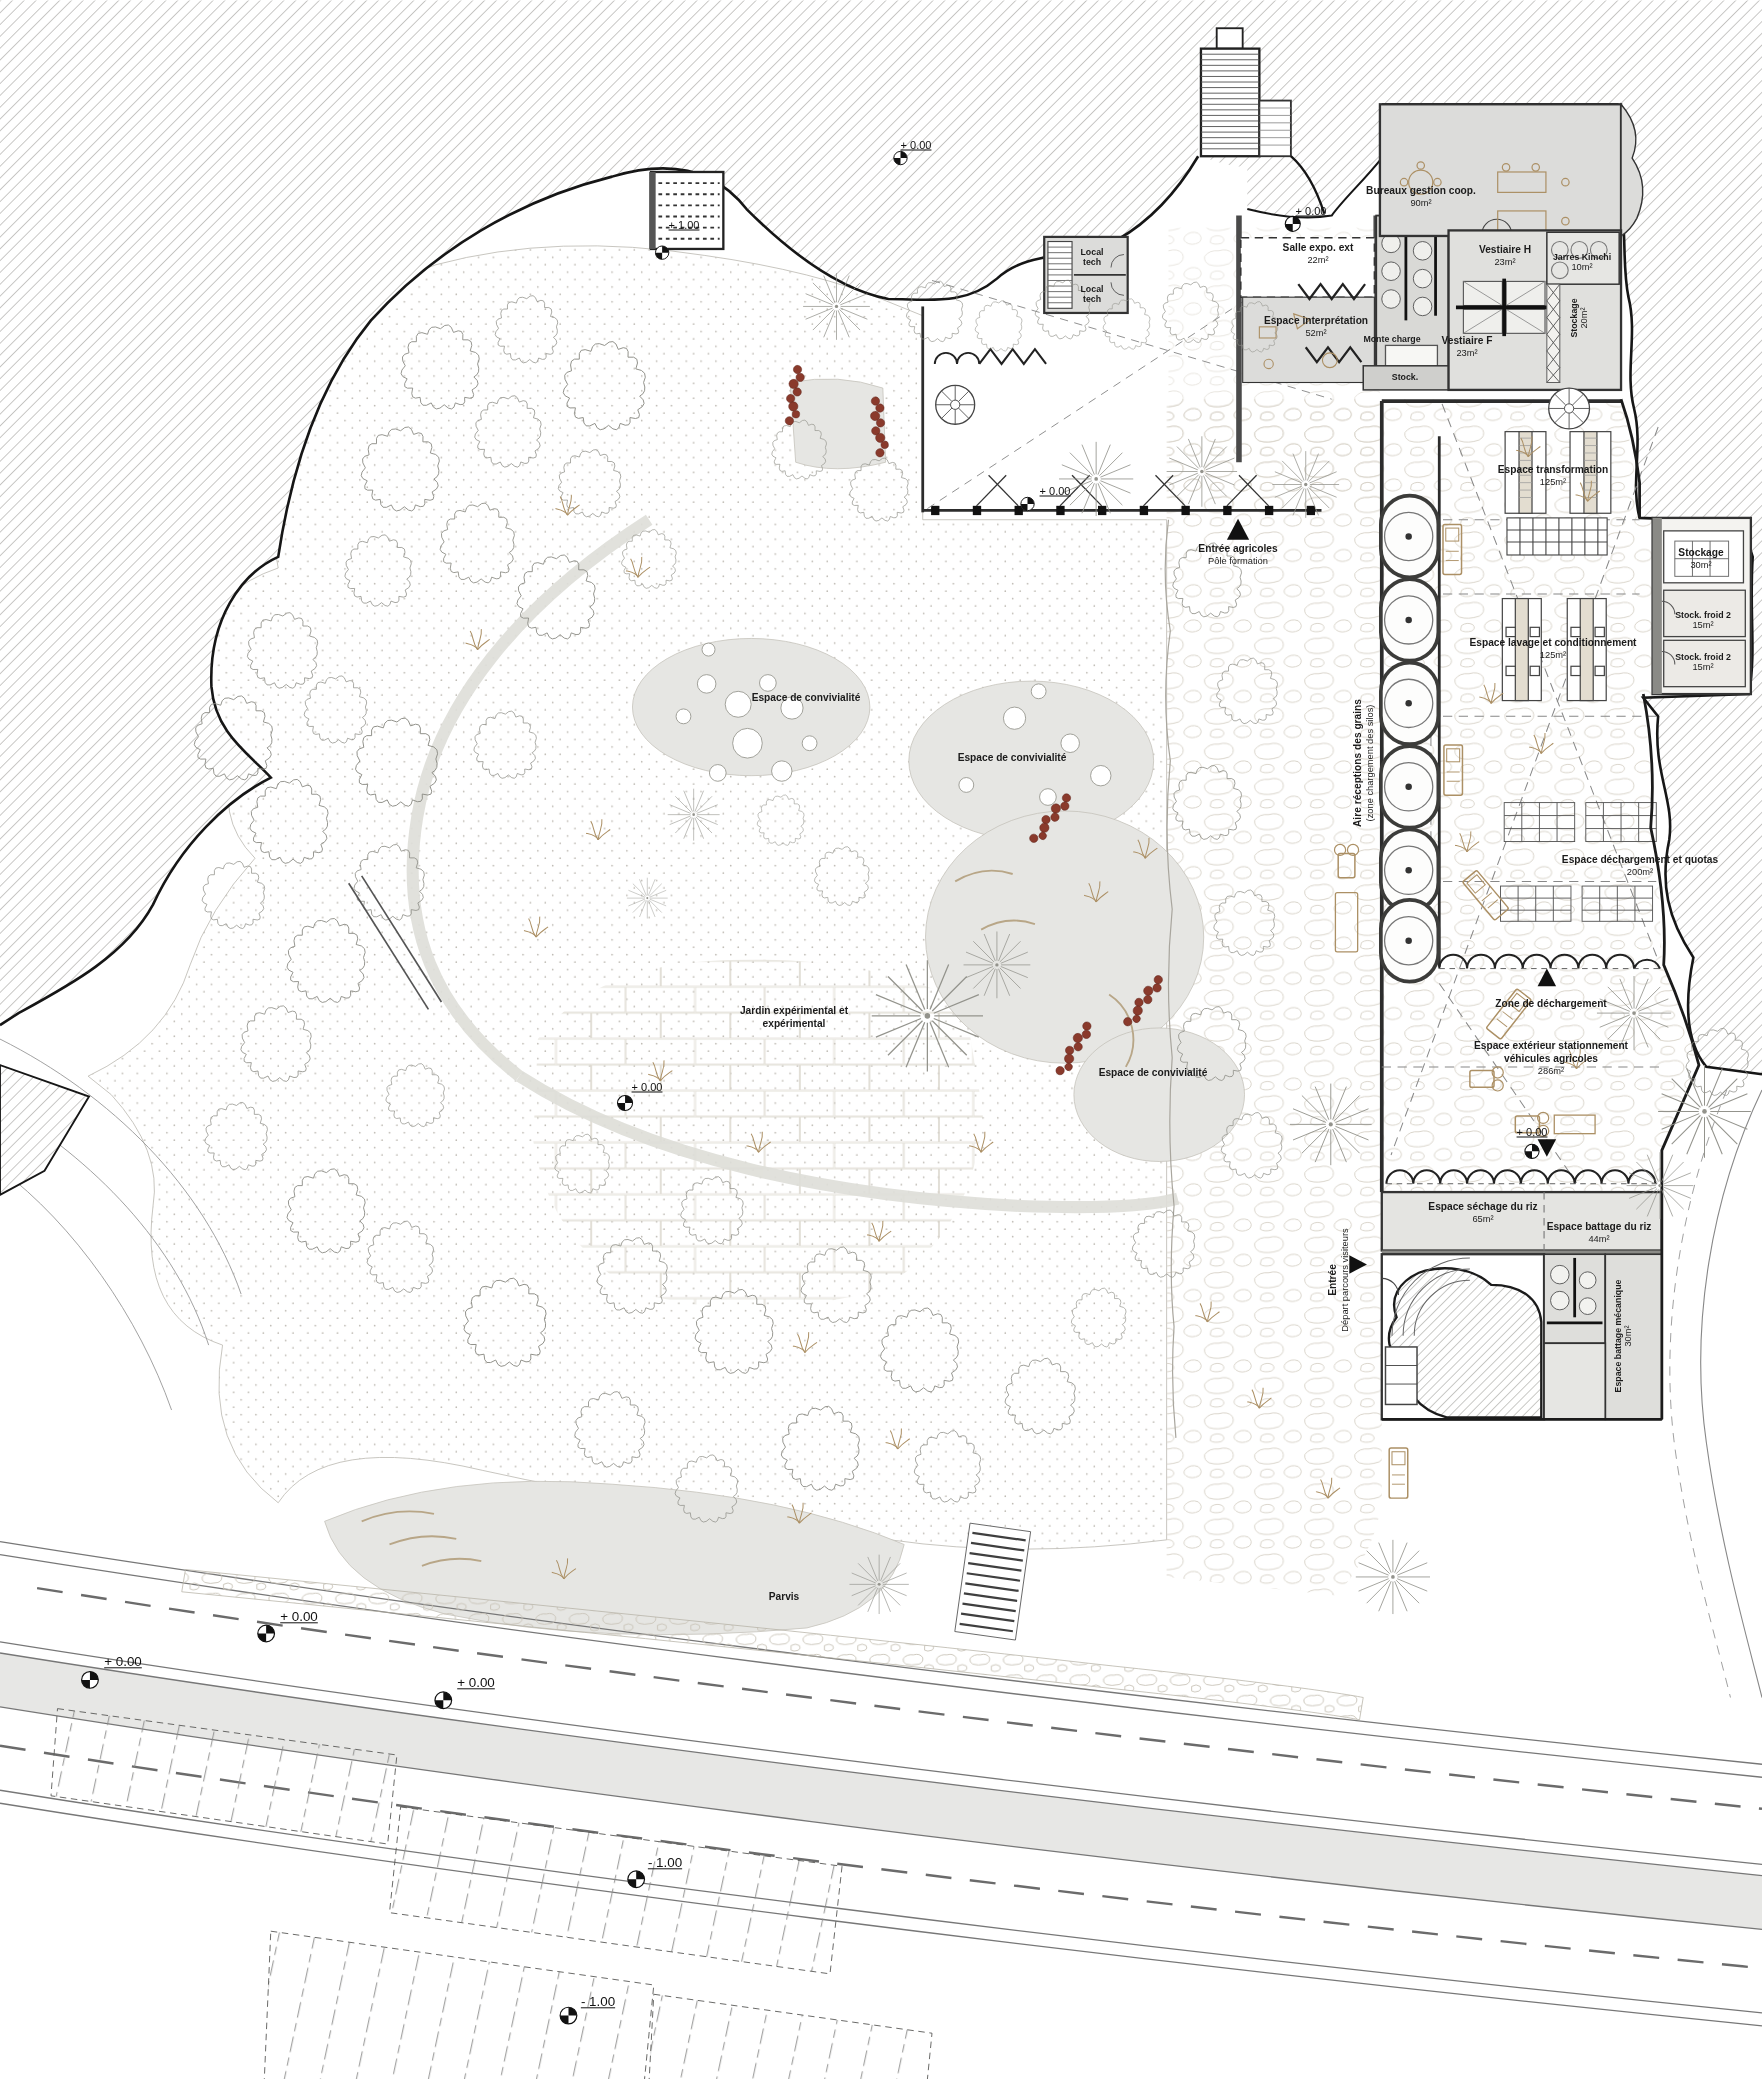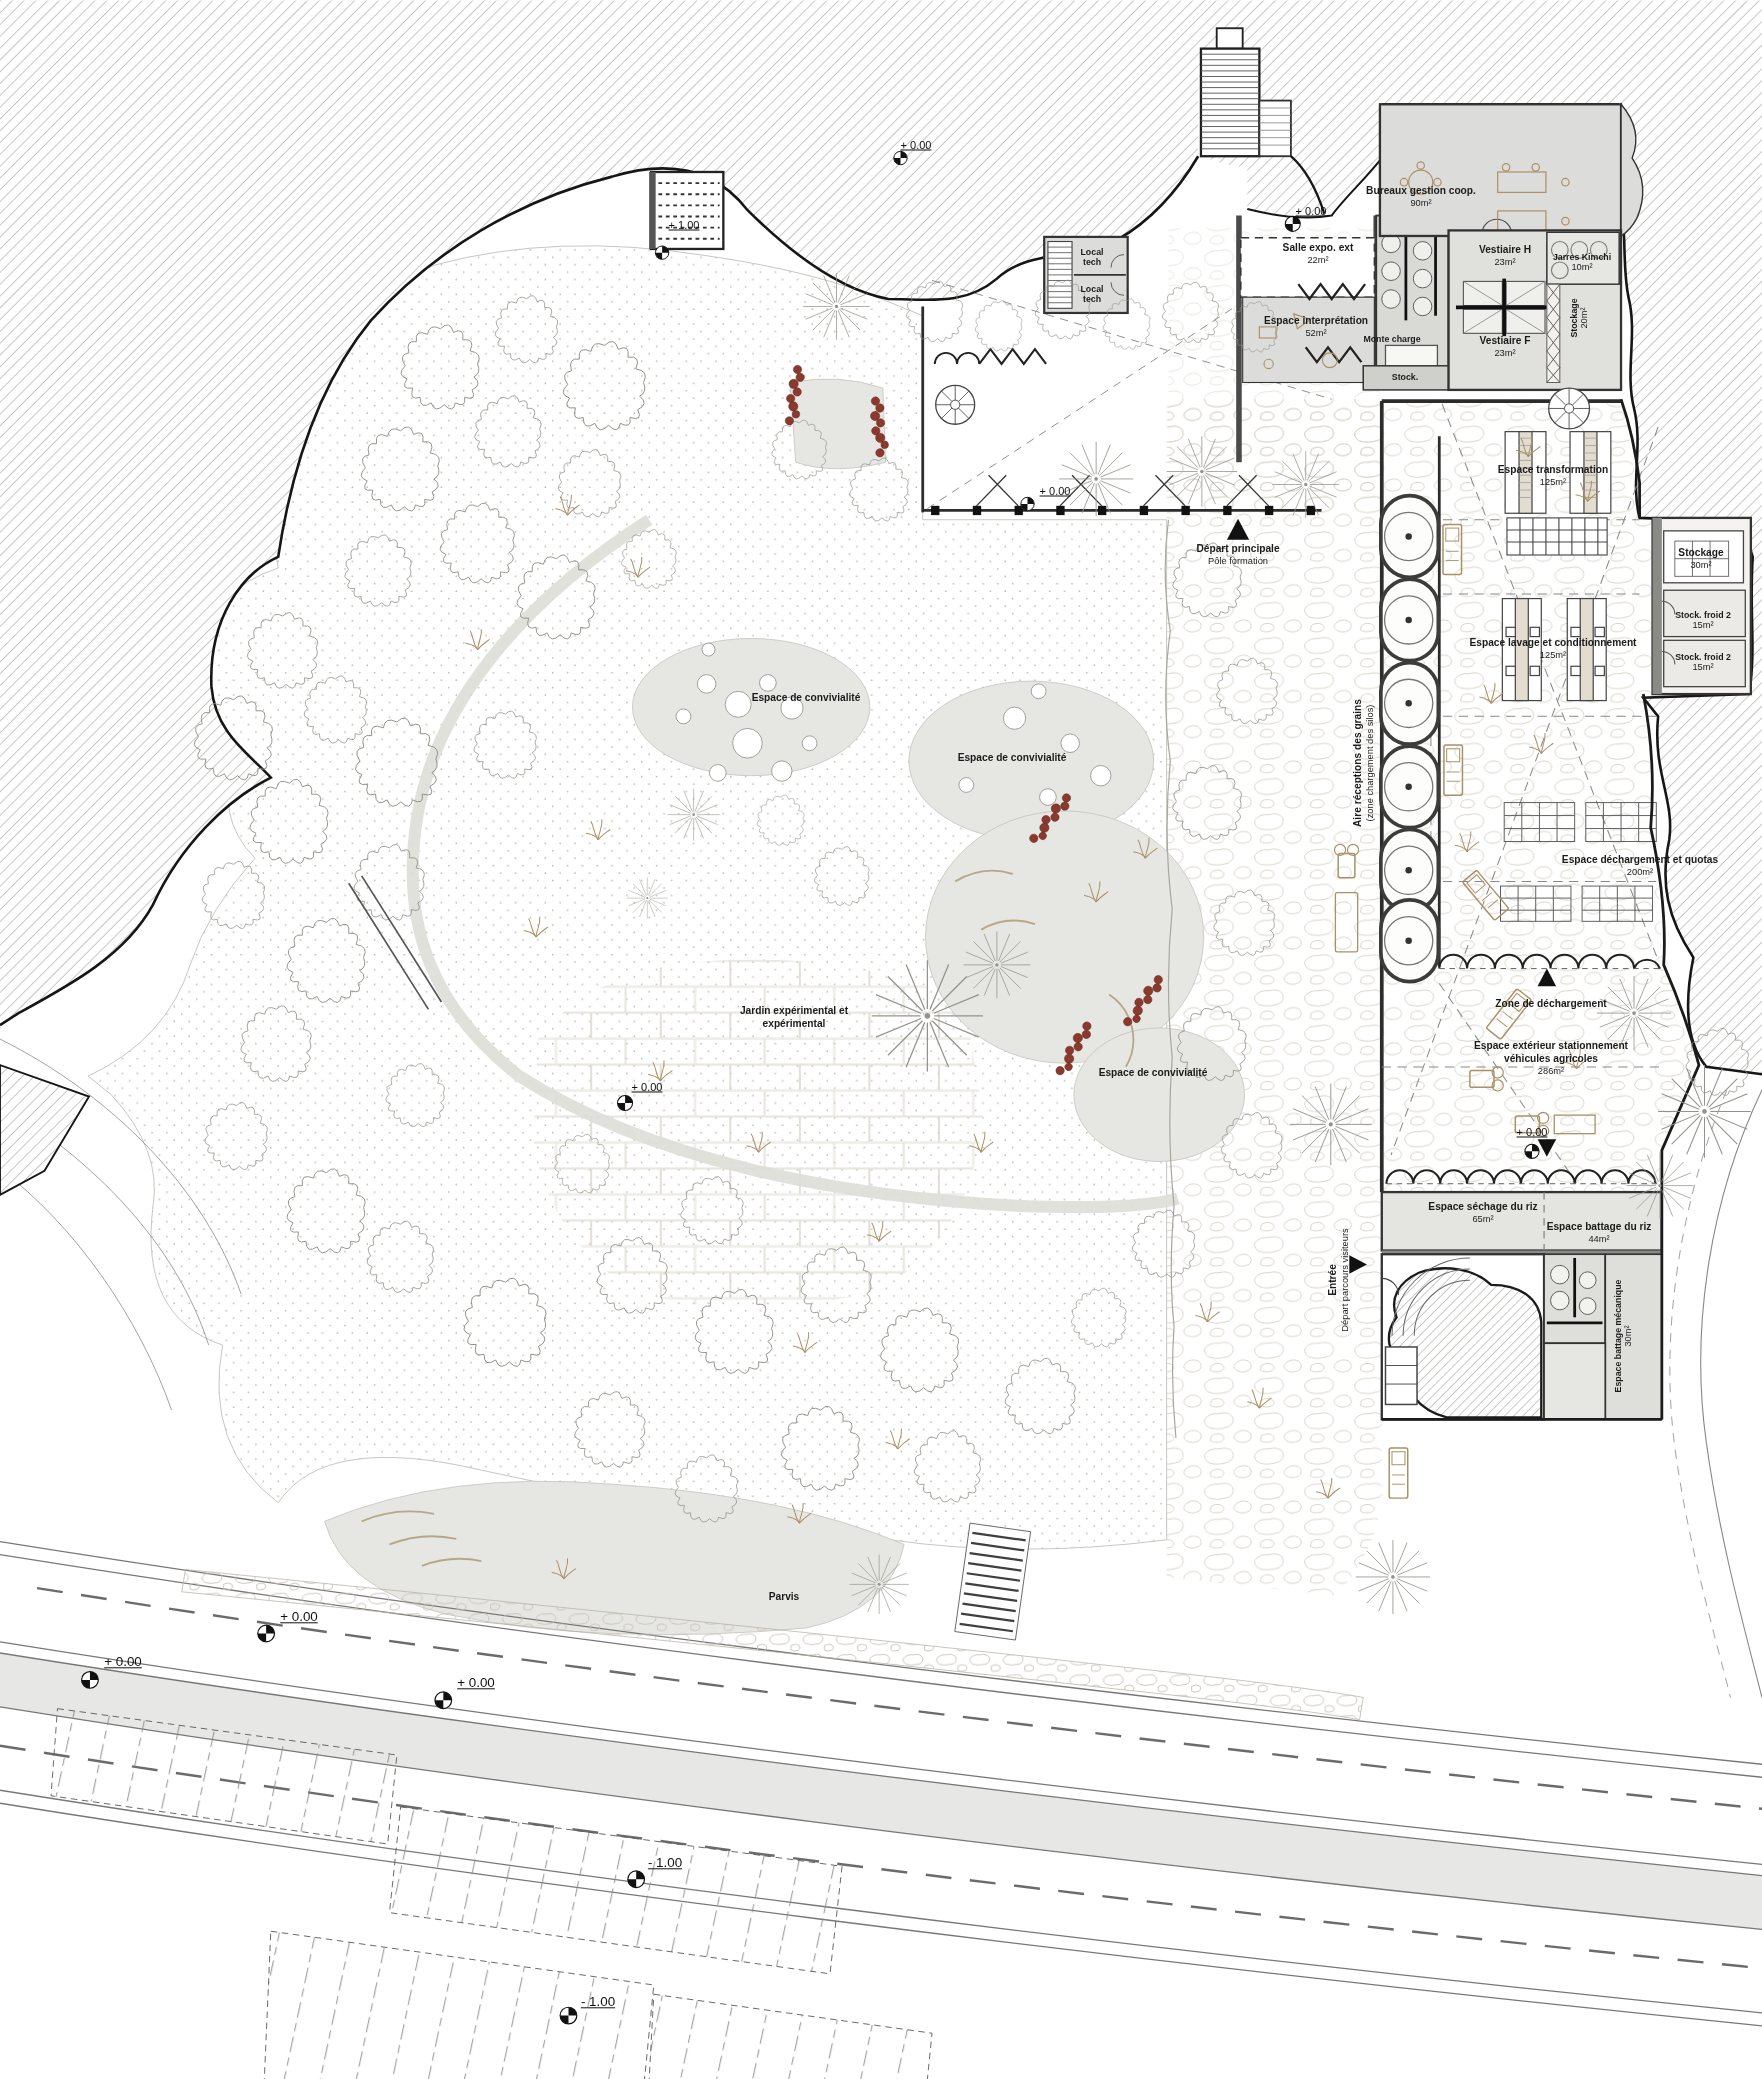--- a/index.html
+++ b/index.html
@@ -811,21 +811,21 @@
   <span>Stock.</span>
     </div>
 <div class="lbl" style="left:1505px;top:256px">
   <span>Vestiaire H</span>
       <span class="a">23m²</span>
     </div>
 <div class="lbl tiny" style="left:1582px;top:262px">
   <span>Jarres Kimchi</span>
       <span class="a">10m²</span>
     </div>
-<div class="lbl" style="left:1505px;top:347px">
+<div class="lbl" style="left:1467px;top:347px">
   <span>Vestiaire F</span>
       <span class="a">23m²</span>
     </div>
 <div class="lbl vert tiny" style="left:1579px;top:318px">
   <span>Stockage</span>
       <span class="a">20m²</span>
     </div>
 <div class="lbl" style="left:1553px;top:476px">
   <span>Espace transformation</span>
       <span class="a">125m²</span>
@@ -892,21 +892,21 @@
     </div>
 <div class="lbl" style="left:794px;top:1018px">
   <span>Jardin expérimental et</span>
       <span>expérimental</span>
     </div>
 <div class="lbl" style="left:784px;top:1597px">
   <span>Parvis</span>
     </div>
 
 <div class="lbl" style="left:1238px;top:555px">
-  <span>Départ principale</span>
+  <span>Entrée agricoles</span>
       <span class="n2">Pôle formation</span>
     </div>
 <div class="lbl vert" style="left:1339px;top:1280px">
   <span>Entrée</span>
       <span class="n2">Départ parcours visiteurs</span>
     </div>
 
 <div class="elev" style="left:684px;top:225px">+ 1.00</div>
 <div class="elev" style="left:916px;top:145px">+ 0.00</div>
 <div class="elev" style="left:1311px;top:211px">+ 0.00</div>

